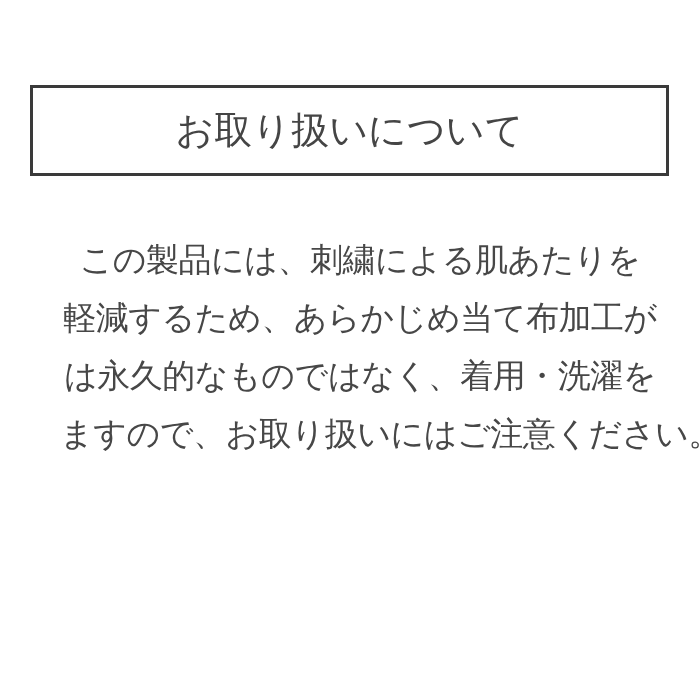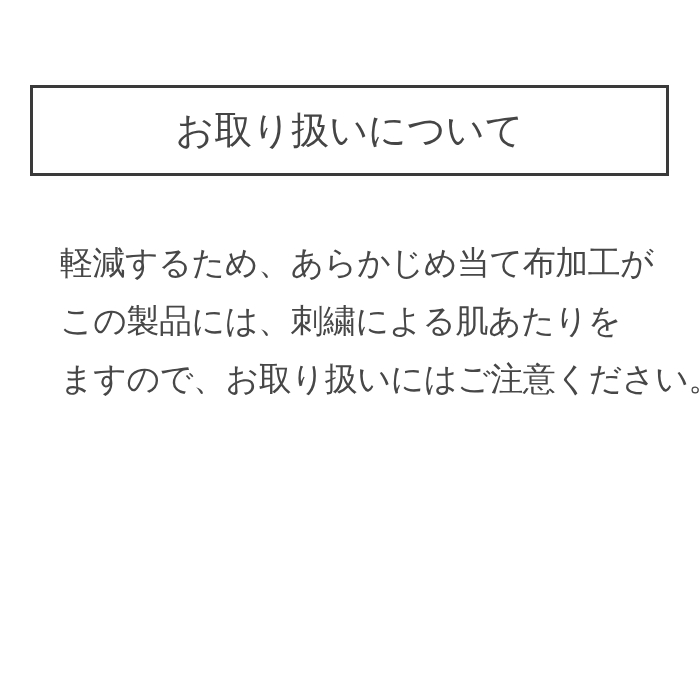--- a/index.html
+++ b/index.html
@@ -6,21 +6,22 @@
     margin: 0;
     padding: 0;
     background: #ffffff;
   }
   .page {
     position: relative;
     width: 700px;
     height: 624px;
     background: #ffffff;
     overflow: hidden;
-    font-family: Liberation Sans, sans-serif;
+    font-family: Liberation Mono, monospace;
+    text-align: center;
   }
   .title-box {
     position: absolute;
     left: 30px;
     top: 85px;
     width: 633px;
     height: 85px;
     border: 3px solid #3a3a3a;
     background: #ffffff;
     display: flex;
@@ -51,18 +52,19 @@
 </head>
 <body>
 
 <div class="page">
 
   <div class="title-box">
     <span class="title-text">お取り扱いについて</span>
   </div>
 
   <div class="body-block">
+    <div class="body-line">この製品には、刺繍による肌あたりを</div>
     <div class="body-line">軽減するため、あらかじめ当て布加工が</div>
-    <div class="body-line">この製品には、刺繍による肌あたりを</div>
+    <div class="body-line">は永久的なものではなく、着用・洗濯を</div>
     <div class="body-line">ますので、お取り扱いにはご注意ください。</div>
   </div>
 
 </div>
 
 </body></html>

